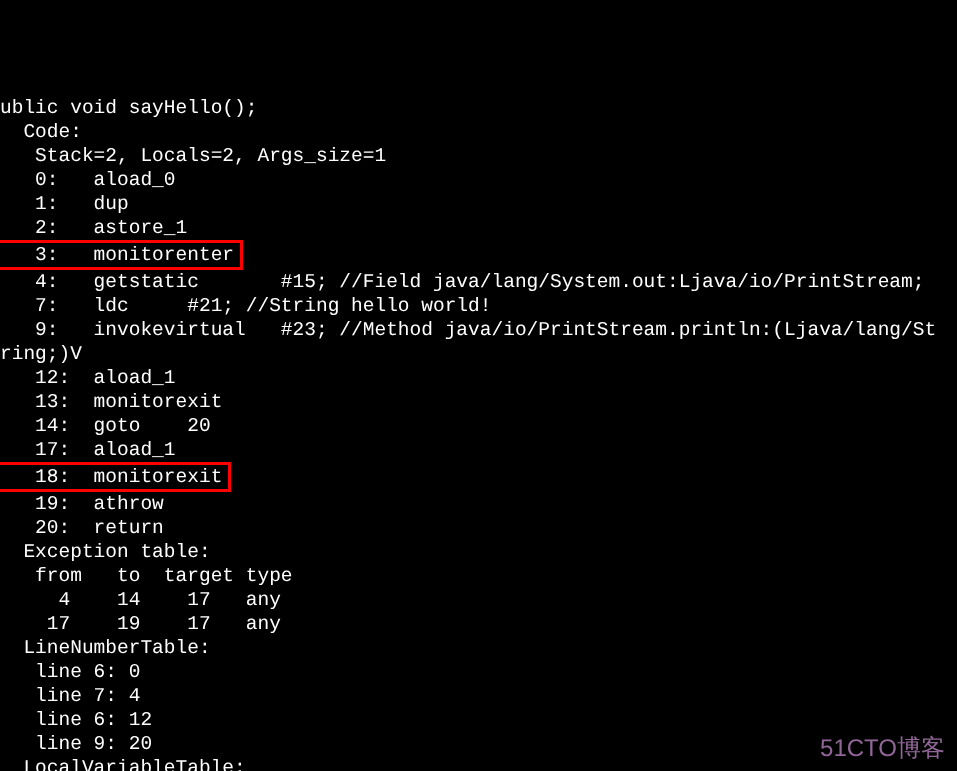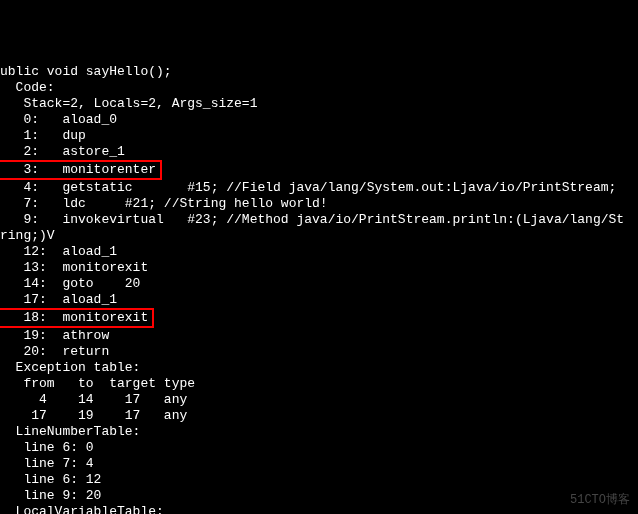--- a/index.html
+++ b/index.html
@@ -19,23 +19,23 @@
   .hl {
     border: 2px solid #f00;
     display: inline-block;
     padding: 0 4px 0 0;
     margin-left: -2px;
   }
   .watermark {
     position: absolute;
     right: 8px;
     bottom: 6px;
-    color: #737373;
-    font-size: 12px;
-    font-family: Liberation Mono, monospace;
+    color: #f0abfc;
+    font-size: 16px;
+    font-family: Liberation Sans, sans-serif;
     opacity: 0.6;
   }
 </style>
 </head>
 <body>
 
 
 
 <div id="code"><span class="line">ublic void sayHello();</span><span class="line">  Code:</span><span class="line">   Stack=2, Locals=2, Args_size=1</span><span class="line">   0:   aload_0</span><span class="line">   1:   dup</span><span class="line">   2:   astore_1</span><span class="line"><span class="hl">   3:   monitorenter</span></span><span class="line">   4:   getstatic       #15; //Field java/lang/System.out:Ljava/io/PrintStream;</span><span class="line">   7:   ldc     #21; //String hello world!</span><span class="line">   9:   invokevirtual   #23; //Method java/io/PrintStream.println:(Ljava/lang/St</span><span class="line">ring;)V</span><span class="line">   12:  aload_1</span><span class="line">   13:  monitorexit</span><span class="line">   14:  goto    20</span><span class="line">   17:  aload_1</span><span class="line"><span class="hl">   18:  monitorexit</span></span><span class="line">   19:  athrow</span><span class="line">   20:  return</span><span class="line">  Exception table:</span><span class="line">   from   to  target type</span><span class="line">     4    14    17   any</span><span class="line">    17    19    17   any</span><span class="line">  LineNumberTable:</span><span class="line">   line 6: 0</span><span class="line">   line 7: 4</span><span class="line">   line 6: 12</span><span class="line">   line 9: 20</span><span class="line"></span><span class="line">  LocalVariableTable:</span></div>
 <div class="watermark">51CTO博客</div>

